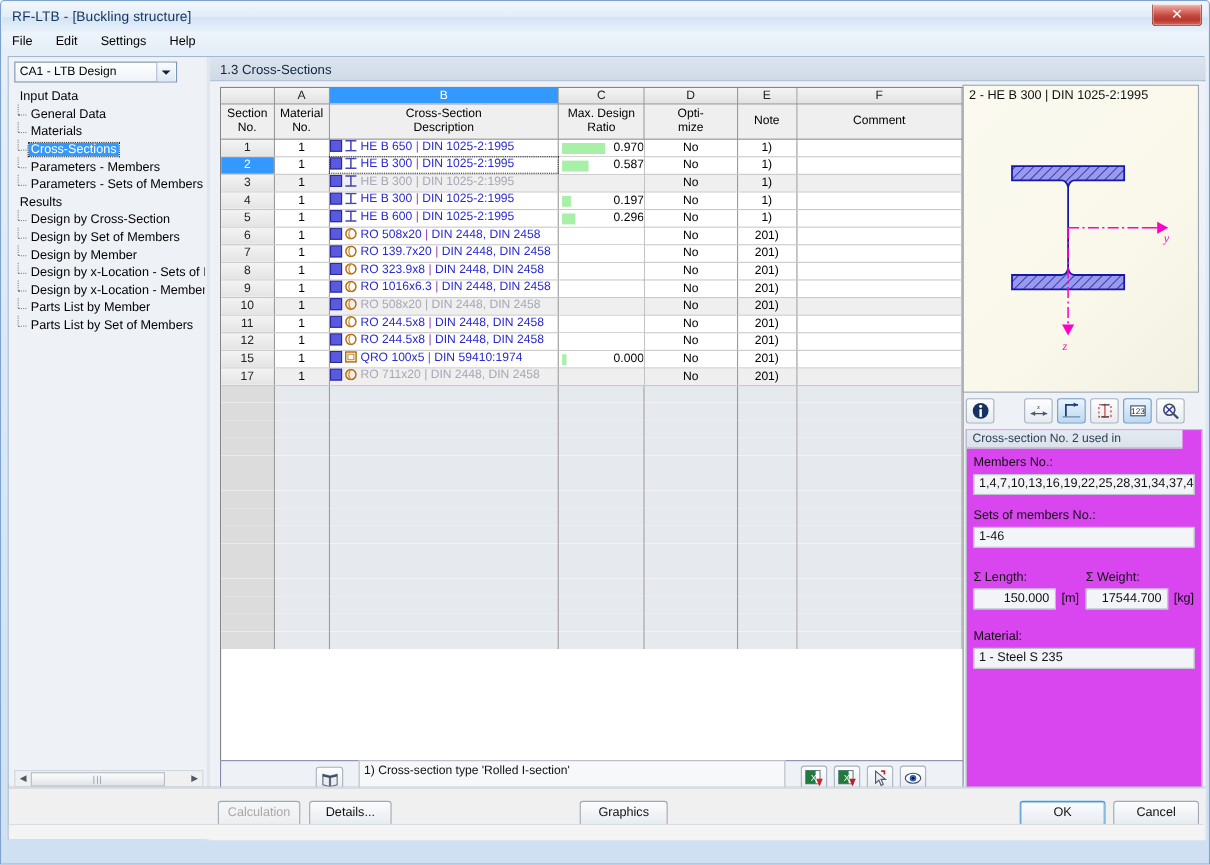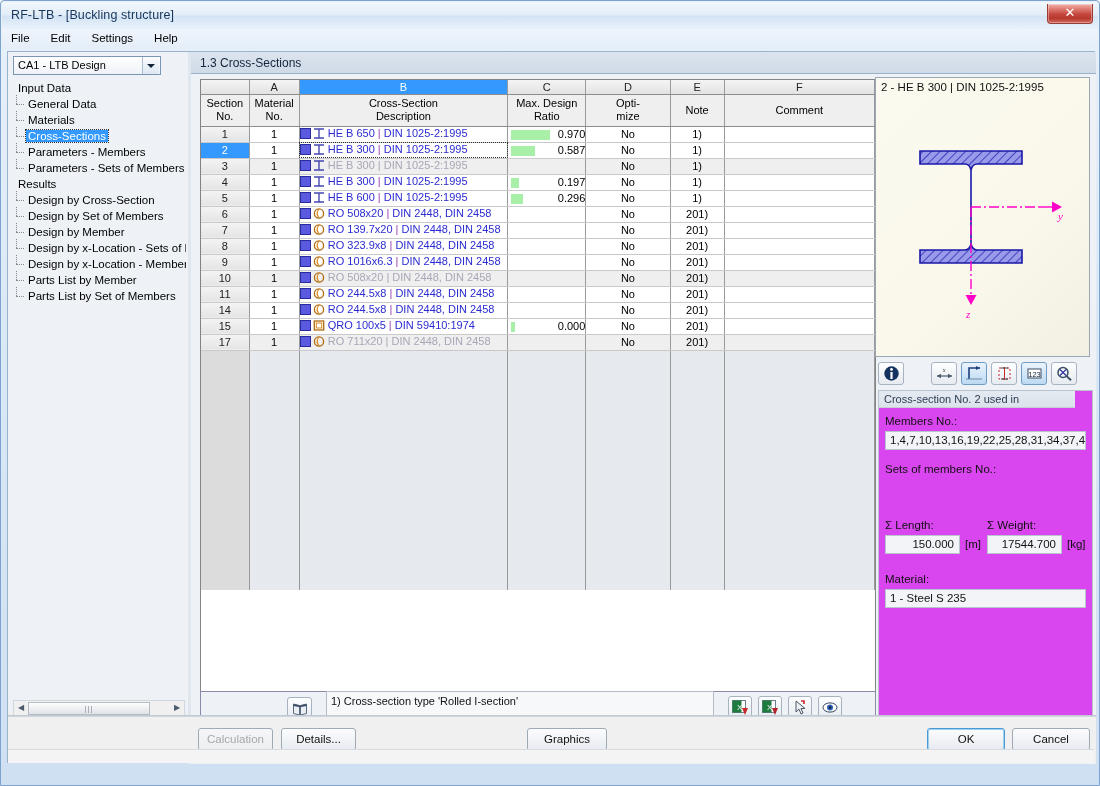--- a/index.html
+++ b/index.html
@@ -630,21 +630,21 @@
                   <td class="desc"><span class="sw"></span><span class="sicon"><svg width="12" height="11" viewBox="0 0 12 11">
                         <circle cx="6" cy="5.5" r="4.6" fill="none" stroke="#b06a10" stroke-width="1.3"></circle>
                         <path d="M6 1 C3.5 4 3.5 7 6 10" fill="none" stroke="#d88a18" stroke-width="1.1"></path>
                       </svg></span><span class="celltext"><span>RO 244.5x8</span><span class="sep"> | </span><span>DIN 2448, DIN 2458</span></span></td>
                   <td class="ratio"></td>
                   <td class="optim">No</td>
                   <td class="note">201)</td>
                   <td class="comment"></td>
                 </tr>
                 <tr class="">
-                  <td class="rowhdr">14</td>
+                  <td class="rowhdr">12</td>
                   <td class="matno">1</td>
                   <td class="desc"><span class="sw"></span><span class="sicon"><svg width="12" height="11" viewBox="0 0 12 11">
                         <circle cx="6" cy="5.5" r="4.6" fill="none" stroke="#b06a10" stroke-width="1.3"></circle>
                         <path d="M6 1 C3.5 4 3.5 7 6 10" fill="none" stroke="#d88a18" stroke-width="1.1"></path>
                       </svg></span><span class="celltext"><span>RO 244.5x8</span><span class="sep"> | </span><span>DIN 2448, DIN 2458</span></span></td>
                   <td class="ratio"></td>
                   <td class="optim">No</td>
                   <td class="note">201)</td>
                   <td class="comment"></td>
                 </tr>
@@ -932,20 +932,21 @@
             </div>
           </div>
 
           <div class="infobox">
             <div class="infohdr">Cross-section No. 2 used in</div>
 
             <div class="fieldlabel" style="left:6px; top:24px;">Members No.:</div>
             <div class="fieldbox" style="left:6px; top:40px; width:201px; height:19px;">1,4,7,10,13,16,19,22,25,28,31,34,37,40,4</div>
 
             <div class="fieldlabel" style="left:6px; top:72px;">Sets of members No.:</div>
+            <div class="fieldbox" style="left:6px; top:88px; width:201px; height:19px;">1-46</div>
 
             <div class="fieldlabel" style="left:6px; top:128px;">Σ Length:</div>
             <div class="fieldbox num" style="left:6px; top:144px; width:75px; height:19px;">150.000</div>
             <div class="unit" style="left:86px; top:147px;">[m]</div>
 
             <div class="fieldlabel" style="left:108px; top:128px;">Σ Weight:</div>
             <div class="fieldbox num" style="left:108px; top:144px; width:75px; height:19px;">17544.700</div>
             <div class="unit" style="left:188px; top:147px;">[kg]</div>
 
             <div class="fieldlabel" style="left:6px; top:182px;">Material:</div>

